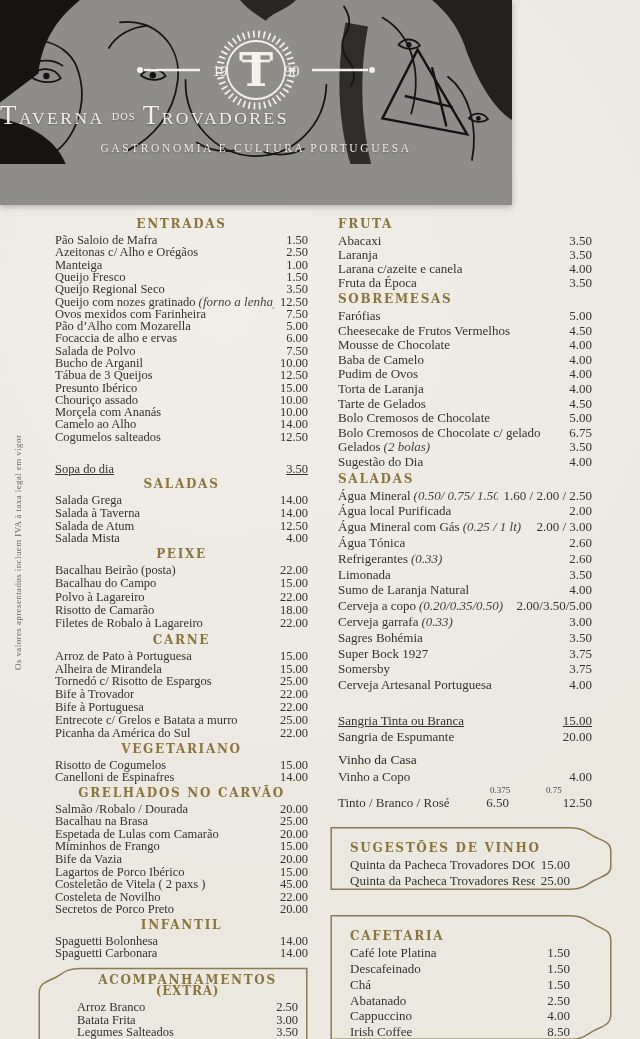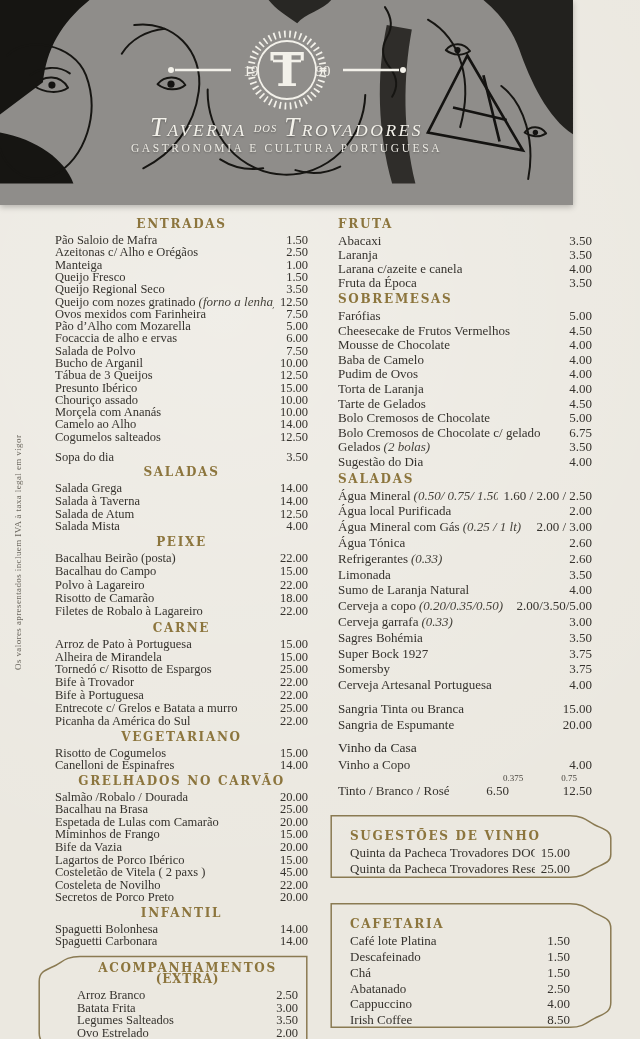--- a/index.html
+++ b/index.html
@@ -1,25 +1,25 @@
 <!DOCTYPE html>
 <html><head>
 <meta charset="utf-8">
 <style>
   html,body{margin:0;padding:0;background:#555;}
   .page{position:relative;width:640px;height:1039px;margin:0 auto;overflow:hidden;
         background:radial-gradient(circle at 35% 30%, rgba(255,255,255,.25), transparent 70%),#ebe8e0;
         font-family:"Liberation Serif","DejaVu Serif",serif;color:#35322d;}
   
-  .hero{position:relative;width:573px;height:205px;background:#8f8d8a;overflow:hidden;
+  .hero{position:relative;width:512px;height:205px;background:#8f8d8a;overflow:hidden;
         box-shadow:0 2px 6px rgba(0,0,0,.25);}
   .hero svg.art{position:absolute;inset:0;}
   .logo{position:absolute;top:24px;left:50%;transform:translateX(-50%);}
-  .brand{position:absolute;top:112px;width:100%;text-align:center;color:#f3f1ea;
-         text-shadow:0 1px 2px rgba(0,0,0,.35);font-style:italic;}
+  .brand{position:absolute;top:100px;width:100%;text-align:left;color:#f3f1ea;
+         text-shadow:0 1px 2px rgba(0,0,0,.35);}
   .w-big{display:inline-block;text-transform:uppercase;font-size:17.5px;letter-spacing:2.5px;
          font-family:"Liberation Serif",serif;}
   .w-big::first-letter{font-size:27px;}
   .w-mid{display:inline-block;text-transform:uppercase;font-size:10.5px;letter-spacing:1px;
          position:relative;top:-4px;margin:0 3px;}
   .subtitle{position:absolute;top:142px;width:100%;text-align:center;color:#eceae3;
             font-size:11.5px;letter-spacing:2.6px;text-shadow:0 1px 2px rgba(0,0,0,.3);}
   
   .side-note{position:absolute;left:13px;top:380px;height:290px;writing-mode:vertical-rl;
              transform:rotate(180deg);font-size:9px;color:#6b675e;letter-spacing:.4px;}
@@ -28,31 +28,31 @@
   .col{display:block;}
   #col-left{width:270px;}
   #col-right{width:282px;}
   .menu-section{--lh:13px;}
   .sec-title{color:#8c753d;font:700 12px "DejaVu Serif",serif;letter-spacing:1.7px;
              margin:5px 0 3px;line-height:11px;}
   .title-note{font-size:12px;letter-spacing:.8px;}
   .sub-title{font-weight:400;color:#2d2b27;font-size:13.5px;margin:8px 12px 2px;line-height:15px;}
   .row{display:flex;justify-content:space-between;align-items:baseline;height:var(--lh);
        white-space:nowrap;}
-  .gap{margin-top:8px;}
+  .gap{margin-top:20px;text-decoration:underline;}
   #col-left .row{font-size:12.5px;}
   #col-right .row{font-size:13px;}
   #col-left .row,#col-left .sec-title{margin-left:17px;text-align:center;}
   #col-right .row,#col-right .sec-title,#col-right .sub-title,#col-right .sizes-row{margin-left:8px;margin-right:20px;}
   .nm{overflow:hidden;}
   .note{font-size:13px;margin-left:3px;color:#45423b;font-style:italic;}
   .pr{margin-left:6px;}
   .sizes-row{display:flex;justify-content:flex-end;font-size:9px;color:#4a463f;height:10px;}
   .sizes-row span,.pr2{display:inline-block;width:46px;text-align:right;}
-  .sizes-row span{text-align:center;padding-left:10px;}
+  .sizes-row span{text-align:left;padding-left:10px;}
   .pr-multi{display:flex;gap:37px;}
   
   .boxed{position:relative;margin-top:9px;}
   .boxed-left{padding:8px 10px 8px 22px;}
   .boxed-right{padding:24px 22px 9px 12px;}
   .boxed .row,.boxed .sec-title,.boxed .sub-title{margin-left:0;margin-right:0;}
   .boxed .sec-title{margin-top:0;}
   .cartouche{position:absolute;inset:0;width:100%;height:100%;pointer-events:none;}
   .cartouche path{fill:none;stroke:#8a7a52;stroke-width:1.5;}
 </style>

